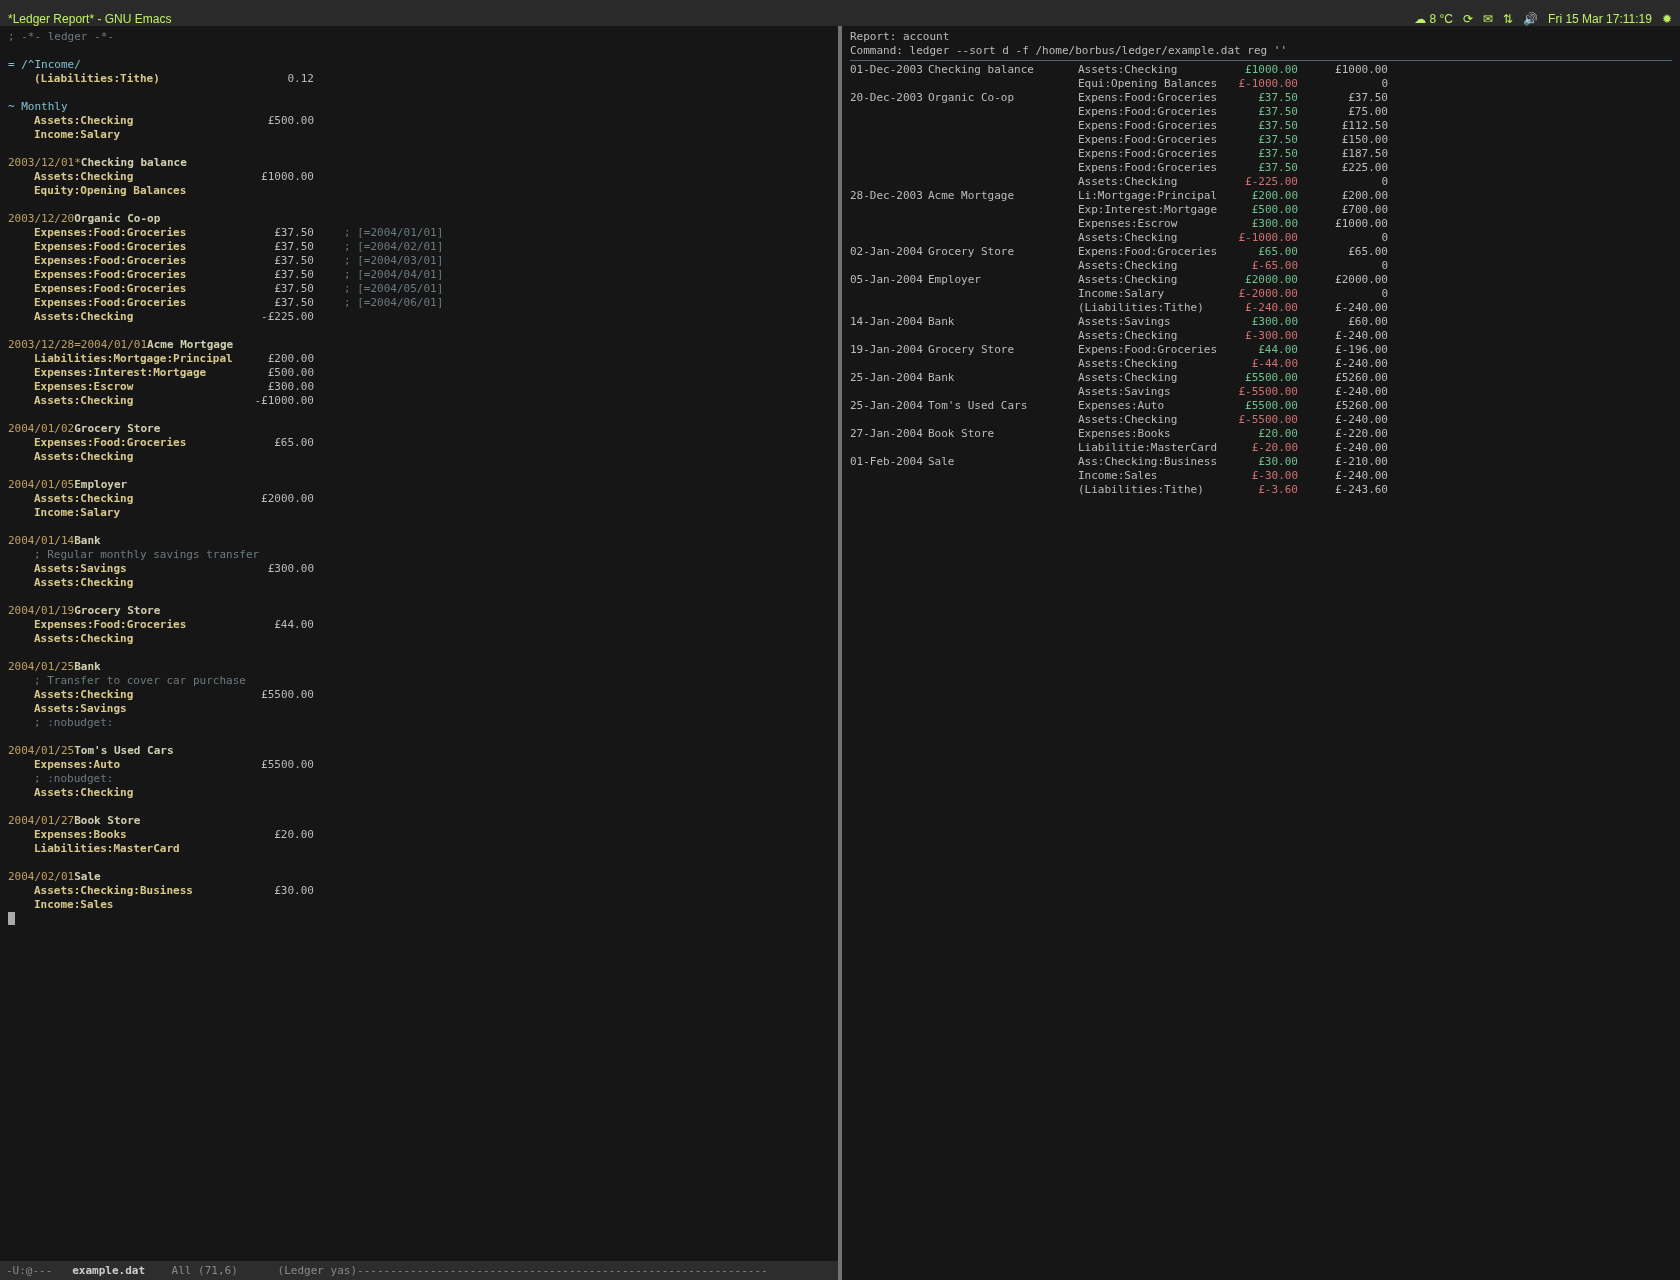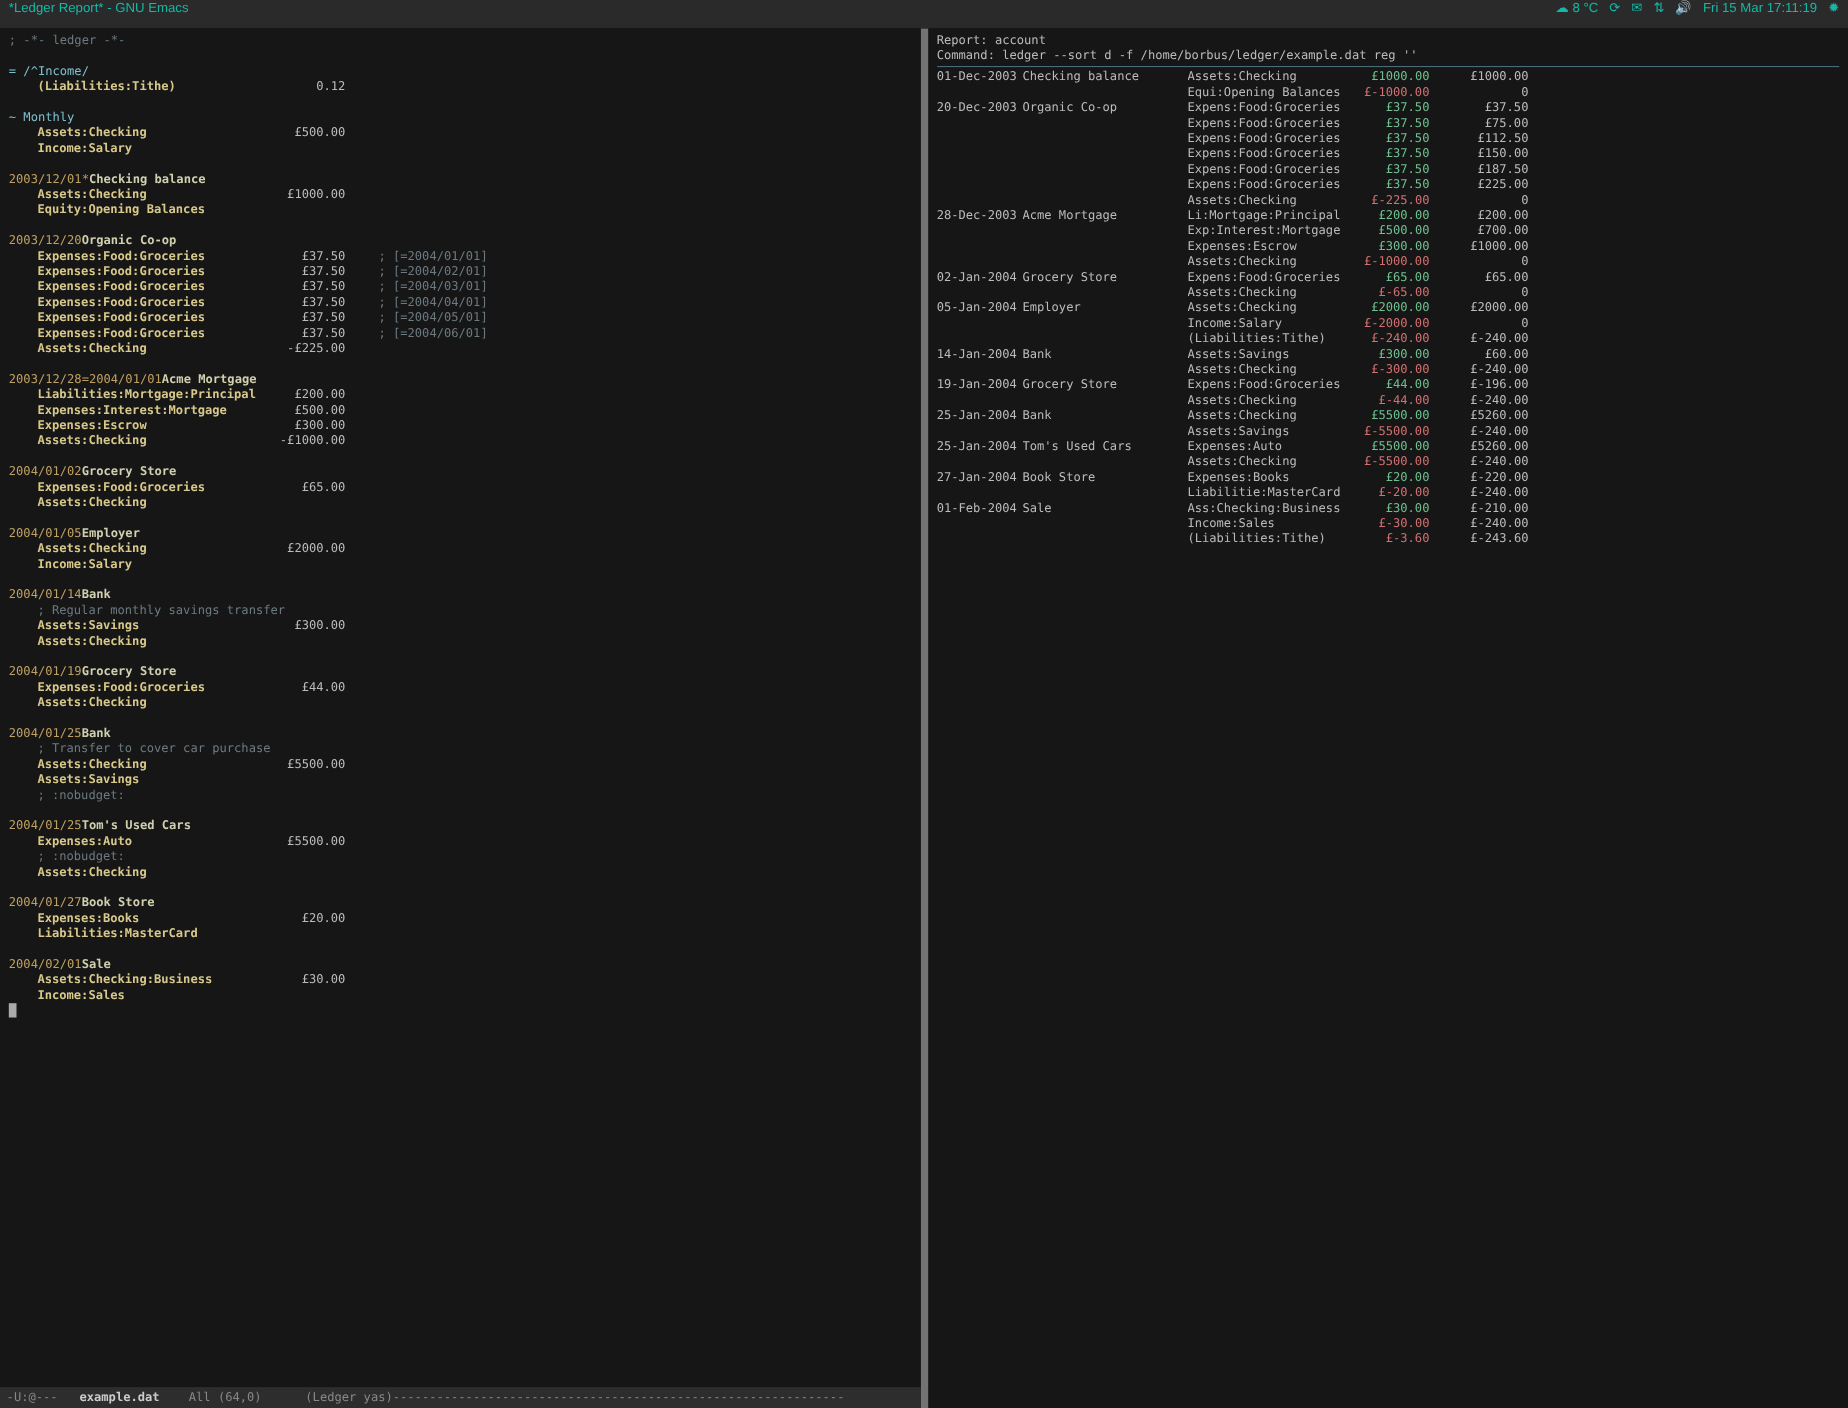--- a/index.html
+++ b/index.html
@@ -9,39 +9,39 @@
     font-size: 11px;
     color: #bbb;
     width: 1680px;
     height: 1280px;
     overflow: hidden;
   }
   .desktop-bar {
     height: 26px;
     background: #2a2a2a;
     display: flex;
-    align-items: flex-start;
+    align-items: flex-end;
     padding: 0 8px;
-    color: #14b8a6;
+    color: #bef264;
     font-family: sans-serif;
     font-size: 12px;
   }
   .desktop-bar .title { flex: 0 0 auto; }
   .desktop-bar .spacer { flex: 1; }
   .desktop-bar .tray { display: flex; gap: 10px; align-items: center; }
   .emacs {
     display: flex;
     height: calc(100% - 26px);
     background: #1a1a1a;
   }
   .pane {
     flex: 1;
     display: flex;
     flex-direction: column;
-    border-right: 7px solid #737373;
+    border-right: 4px solid #737373;
     min-width: 0;
   }
   .pane:last-child { border-right: none; gap: 20px; }
   .buffer {
     flex: 1;
     padding: 4px 8px;
     overflow: hidden;
     line-height: 14px;
     white-space: pre;
     background: #161616;
@@ -97,21 +97,21 @@
   </div>
 </div>
 
 <div class="emacs">
 
   <div class="pane">
     <div class="buffer" id="left-buffer"><div class="led-line"><span class="c-comment">; -*- ledger -*-</span></div><div>&nbsp;</div><div class="led-line"><span class="c-keyword">= /^Income/</span></div><div class="led-line"><span class="ind"></span><span class="acct c-account">(Liabilities:Tithe)</span><span class="amt c-amount">0.12</span></div><div>&nbsp;</div><div class="led-line"><span class="c-keyword">~ Monthly</span></div><div class="led-line"><span class="ind"></span><span class="acct c-account">Assets:Checking</span><span class="amt c-amount">£500.00</span></div><div class="led-line"><span class="ind"></span><span class="acct c-account">Income:Salary</span><span class="amt c-amount"></span></div><div>&nbsp;</div><div class="led-line"><span class="c-date">2003/12/01</span> <span class="c-date">*</span> <span class="c-payee">Checking balance</span></div><div class="led-line"><span class="ind"></span><span class="acct c-account">Assets:Checking</span><span class="amt c-amount">£1000.00</span></div><div class="led-line"><span class="ind"></span><span class="acct c-account">Equity:Opening Balances</span><span class="amt c-amount"></span></div><div>&nbsp;</div><div class="led-line"><span class="c-date">2003/12/20</span> <span class="c-payee">Organic Co-op</span></div><div class="led-line"><span class="ind"></span><span class="acct c-account">Expenses:Food:Groceries</span><span class="amt c-amount">£37.50</span><span class="note c-comment">; [=2004/01/01]</span></div><div class="led-line"><span class="ind"></span><span class="acct c-account">Expenses:Food:Groceries</span><span class="amt c-amount">£37.50</span><span class="note c-comment">; [=2004/02/01]</span></div><div class="led-line"><span class="ind"></span><span class="acct c-account">Expenses:Food:Groceries</span><span class="amt c-amount">£37.50</span><span class="note c-comment">; [=2004/03/01]</span></div><div class="led-line"><span class="ind"></span><span class="acct c-account">Expenses:Food:Groceries</span><span class="amt c-amount">£37.50</span><span class="note c-comment">; [=2004/04/01]</span></div><div class="led-line"><span class="ind"></span><span class="acct c-account">Expenses:Food:Groceries</span><span class="amt c-amount">£37.50</span><span class="note c-comment">; [=2004/05/01]</span></div><div class="led-line"><span class="ind"></span><span class="acct c-account">Expenses:Food:Groceries</span><span class="amt c-amount">£37.50</span><span class="note c-comment">; [=2004/06/01]</span></div><div class="led-line"><span class="ind"></span><span class="acct c-account">Assets:Checking</span><span class="amt c-amount">-£225.00</span></div><div>&nbsp;</div><div class="led-line"><span class="c-date">2003/12/28=2004/01/01</span> <span class="c-payee">Acme Mortgage</span></div><div class="led-line"><span class="ind"></span><span class="acct c-account">Liabilities:Mortgage:Principal</span><span class="amt c-amount">£200.00</span></div><div class="led-line"><span class="ind"></span><span class="acct c-account">Expenses:Interest:Mortgage</span><span class="amt c-amount">£500.00</span></div><div class="led-line"><span class="ind"></span><span class="acct c-account">Expenses:Escrow</span><span class="amt c-amount">£300.00</span></div><div class="led-line"><span class="ind"></span><span class="acct c-account">Assets:Checking</span><span class="amt c-amount">-£1000.00</span></div><div>&nbsp;</div><div class="led-line"><span class="c-date">2004/01/02</span> <span class="c-payee">Grocery Store</span></div><div class="led-line"><span class="ind"></span><span class="acct c-account">Expenses:Food:Groceries</span><span class="amt c-amount">£65.00</span></div><div class="led-line"><span class="ind"></span><span class="acct c-account">Assets:Checking</span><span class="amt c-amount"></span></div><div>&nbsp;</div><div class="led-line"><span class="c-date">2004/01/05</span> <span class="c-payee">Employer</span></div><div class="led-line"><span class="ind"></span><span class="acct c-account">Assets:Checking</span><span class="amt c-amount">£2000.00</span></div><div class="led-line"><span class="ind"></span><span class="acct c-account">Income:Salary</span><span class="amt c-amount"></span></div><div>&nbsp;</div><div class="led-line"><span class="c-date">2004/01/14</span> <span class="c-payee">Bank</span></div><div class="led-line"><span class="ind"></span><span class="c-comment">; Regular monthly savings transfer</span></div><div class="led-line"><span class="ind"></span><span class="acct c-account">Assets:Savings</span><span class="amt c-amount">£300.00</span></div><div class="led-line"><span class="ind"></span><span class="acct c-account">Assets:Checking</span><span class="amt c-amount"></span></div><div>&nbsp;</div><div class="led-line"><span class="c-date">2004/01/19</span> <span class="c-payee">Grocery Store</span></div><div class="led-line"><span class="ind"></span><span class="acct c-account">Expenses:Food:Groceries</span><span class="amt c-amount">£44.00</span></div><div class="led-line"><span class="ind"></span><span class="acct c-account">Assets:Checking</span><span class="amt c-amount"></span></div><div>&nbsp;</div><div class="led-line"><span class="c-date">2004/01/25</span> <span class="c-payee">Bank</span></div><div class="led-line"><span class="ind"></span><span class="c-comment">; Transfer to cover car purchase</span></div><div class="led-line"><span class="ind"></span><span class="acct c-account">Assets:Checking</span><span class="amt c-amount">£5500.00</span></div><div class="led-line"><span class="ind"></span><span class="acct c-account">Assets:Savings</span><span class="amt c-amount"></span></div><div class="led-line"><span class="ind"></span><span class="c-comment">; :nobudget:</span></div><div>&nbsp;</div><div class="led-line"><span class="c-date">2004/01/25</span> <span class="c-payee">Tom's Used Cars</span></div><div class="led-line"><span class="ind"></span><span class="acct c-account">Expenses:Auto</span><span class="amt c-amount">£5500.00</span></div><div class="led-line"><span class="ind"></span><span class="c-comment">; :nobudget:</span></div><div class="led-line"><span class="ind"></span><span class="acct c-account">Assets:Checking</span><span class="amt c-amount"></span></div><div>&nbsp;</div><div class="led-line"><span class="c-date">2004/01/27</span> <span class="c-payee">Book Store</span></div><div class="led-line"><span class="ind"></span><span class="acct c-account">Expenses:Books</span><span class="amt c-amount">£20.00</span></div><div class="led-line"><span class="ind"></span><span class="acct c-account">Liabilities:MasterCard</span><span class="amt c-amount"></span></div><div>&nbsp;</div><div class="led-line"><span class="c-date">2004/02/01</span> <span class="c-payee">Sale</span></div><div class="led-line"><span class="ind"></span><span class="acct c-account">Assets:Checking:Business</span><span class="amt c-amount">£30.00</span></div><div class="led-line"><span class="ind"></span><span class="acct c-account">Income:Sales</span><span class="amt c-amount"></span></div><div><span class="c-cursor">&nbsp;</span></div></div>
     <div class="modeline">
       <span>-U:@---</span>
       &nbsp;&nbsp;<span class="buf">example.dat</span>
-      &nbsp;&nbsp;&nbsp;<span>All (64,0)</span>
+      &nbsp;&nbsp;&nbsp;<span>All (71,6)</span>
       &nbsp;&nbsp;&nbsp;&nbsp;&nbsp;<span>(Ledger yas)</span><span>--------------------------------------------------------------</span>
     </div>
   </div>
 
   <div class="pane">
     <div class="buffer" id="right-buffer"><div class="r-head">Report: account</div><div class="r-head">Command: ledger --sort d -f /home/borbus/ledger/example.dat reg ''</div><hr class="rule"><div class="row"><span class="c1 r-date">01-Dec-2003</span><span class="c2">Checking balance</span><span class="c3">Assets:Checking</span><span class="c4 r-pos">£1000.00</span><span class="c5 r-tot">£1000.00</span></div><div class="row"><span class="c1 r-date"></span><span class="c2"></span><span class="c3">Equi:Opening Balances</span><span class="c4 r-neg">£-1000.00</span><span class="c5 r-tot">0</span></div><div class="row"><span class="c1 r-date">20-Dec-2003</span><span class="c2">Organic Co-op</span><span class="c3">Expens:Food:Groceries</span><span class="c4 r-pos">£37.50</span><span class="c5 r-tot">£37.50</span></div><div class="row"><span class="c1 r-date"></span><span class="c2"></span><span class="c3">Expens:Food:Groceries</span><span class="c4 r-pos">£37.50</span><span class="c5 r-tot">£75.00</span></div><div class="row"><span class="c1 r-date"></span><span class="c2"></span><span class="c3">Expens:Food:Groceries</span><span class="c4 r-pos">£37.50</span><span class="c5 r-tot">£112.50</span></div><div class="row"><span class="c1 r-date"></span><span class="c2"></span><span class="c3">Expens:Food:Groceries</span><span class="c4 r-pos">£37.50</span><span class="c5 r-tot">£150.00</span></div><div class="row"><span class="c1 r-date"></span><span class="c2"></span><span class="c3">Expens:Food:Groceries</span><span class="c4 r-pos">£37.50</span><span class="c5 r-tot">£187.50</span></div><div class="row"><span class="c1 r-date"></span><span class="c2"></span><span class="c3">Expens:Food:Groceries</span><span class="c4 r-pos">£37.50</span><span class="c5 r-tot">£225.00</span></div><div class="row"><span class="c1 r-date"></span><span class="c2"></span><span class="c3">Assets:Checking</span><span class="c4 r-neg">£-225.00</span><span class="c5 r-tot">0</span></div><div class="row"><span class="c1 r-date">28-Dec-2003</span><span class="c2">Acme Mortgage</span><span class="c3">Li:Mortgage:Principal</span><span class="c4 r-pos">£200.00</span><span class="c5 r-tot">£200.00</span></div><div class="row"><span class="c1 r-date"></span><span class="c2"></span><span class="c3">Exp:Interest:Mortgage</span><span class="c4 r-pos">£500.00</span><span class="c5 r-tot">£700.00</span></div><div class="row"><span class="c1 r-date"></span><span class="c2"></span><span class="c3">Expenses:Escrow</span><span class="c4 r-pos">£300.00</span><span class="c5 r-tot">£1000.00</span></div><div class="row"><span class="c1 r-date"></span><span class="c2"></span><span class="c3">Assets:Checking</span><span class="c4 r-neg">£-1000.00</span><span class="c5 r-tot">0</span></div><div class="row"><span class="c1 r-date">02-Jan-2004</span><span class="c2">Grocery Store</span><span class="c3">Expens:Food:Groceries</span><span class="c4 r-pos">£65.00</span><span class="c5 r-tot">£65.00</span></div><div class="row"><span class="c1 r-date"></span><span class="c2"></span><span class="c3">Assets:Checking</span><span class="c4 r-neg">£-65.00</span><span class="c5 r-tot">0</span></div><div class="row"><span class="c1 r-date">05-Jan-2004</span><span class="c2">Employer</span><span class="c3">Assets:Checking</span><span class="c4 r-pos">£2000.00</span><span class="c5 r-tot">£2000.00</span></div><div class="row"><span class="c1 r-date"></span><span class="c2"></span><span class="c3">Income:Salary</span><span class="c4 r-neg">£-2000.00</span><span class="c5 r-tot">0</span></div><div class="row"><span class="c1 r-date"></span><span class="c2"></span><span class="c3">(Liabilities:Tithe)</span><span class="c4 r-neg">£-240.00</span><span class="c5 r-tot">£-240.00</span></div><div class="row"><span class="c1 r-date">14-Jan-2004</span><span class="c2">Bank</span><span class="c3">Assets:Savings</span><span class="c4 r-pos">£300.00</span><span class="c5 r-tot">£60.00</span></div><div class="row"><span class="c1 r-date"></span><span class="c2"></span><span class="c3">Assets:Checking</span><span class="c4 r-neg">£-300.00</span><span class="c5 r-tot">£-240.00</span></div><div class="row"><span class="c1 r-date">19-Jan-2004</span><span class="c2">Grocery Store</span><span class="c3">Expens:Food:Groceries</span><span class="c4 r-pos">£44.00</span><span class="c5 r-tot">£-196.00</span></div><div class="row"><span class="c1 r-date"></span><span class="c2"></span><span class="c3">Assets:Checking</span><span class="c4 r-neg">£-44.00</span><span class="c5 r-tot">£-240.00</span></div><div class="row"><span class="c1 r-date">25-Jan-2004</span><span class="c2">Bank</span><span class="c3">Assets:Checking</span><span class="c4 r-pos">£5500.00</span><span class="c5 r-tot">£5260.00</span></div><div class="row"><span class="c1 r-date"></span><span class="c2"></span><span class="c3">Assets:Savings</span><span class="c4 r-neg">£-5500.00</span><span class="c5 r-tot">£-240.00</span></div><div class="row"><span class="c1 r-date">25-Jan-2004</span><span class="c2">Tom's Used Cars</span><span class="c3">Expenses:Auto</span><span class="c4 r-pos">£5500.00</span><span class="c5 r-tot">£5260.00</span></div><div class="row"><span class="c1 r-date"></span><span class="c2"></span><span class="c3">Assets:Checking</span><span class="c4 r-neg">£-5500.00</span><span class="c5 r-tot">£-240.00</span></div><div class="row"><span class="c1 r-date">27-Jan-2004</span><span class="c2">Book Store</span><span class="c3">Expenses:Books</span><span class="c4 r-pos">£20.00</span><span class="c5 r-tot">£-220.00</span></div><div class="row"><span class="c1 r-date"></span><span class="c2"></span><span class="c3">Liabilitie:MasterCard</span><span class="c4 r-neg">£-20.00</span><span class="c5 r-tot">£-240.00</span></div><div class="row"><span class="c1 r-date">01-Feb-2004</span><span class="c2">Sale</span><span class="c3">Ass:Checking:Business</span><span class="c4 r-pos">£30.00</span><span class="c5 r-tot">£-210.00</span></div><div class="row"><span class="c1 r-date"></span><span class="c2"></span><span class="c3">Income:Sales</span><span class="c4 r-neg">£-30.00</span><span class="c5 r-tot">£-240.00</span></div><div class="row"><span class="c1 r-date"></span><span class="c2"></span><span class="c3">(Liabilities:Tithe)</span><span class="c4 r-neg">£-3.60</span><span class="c5 r-tot">£-243.60</span></div></div>
   </div>
 
 </div>
 

